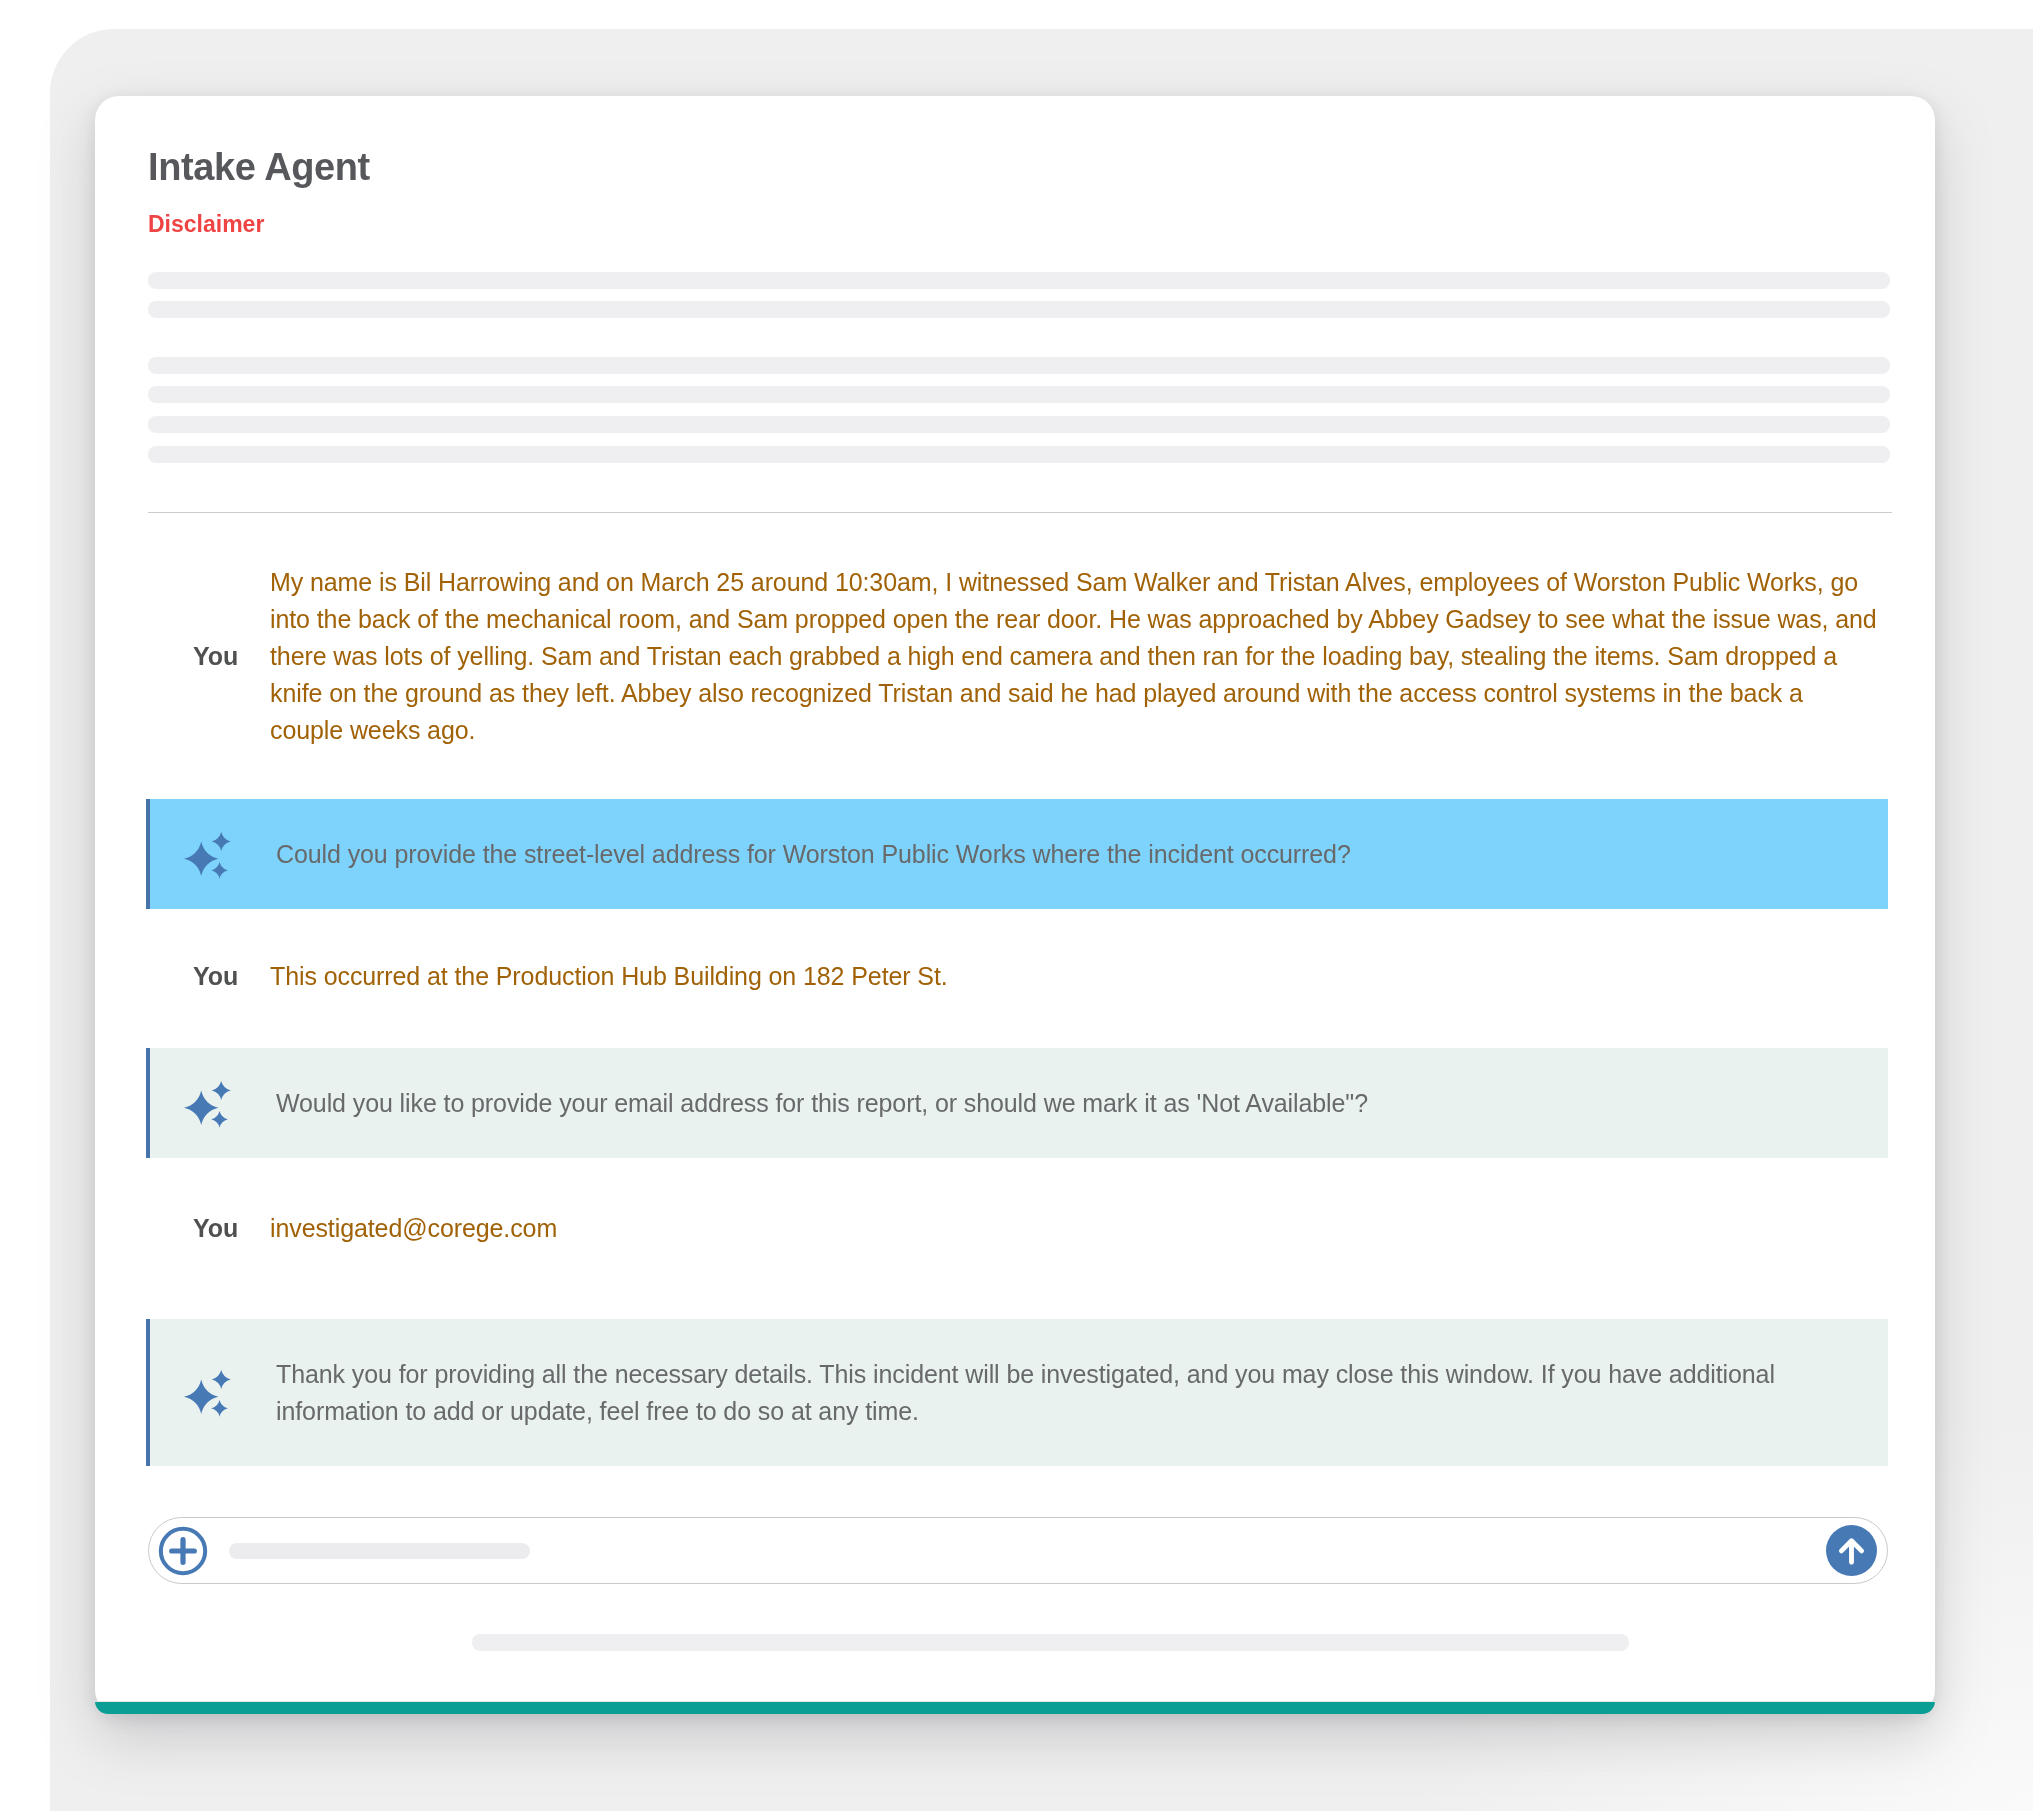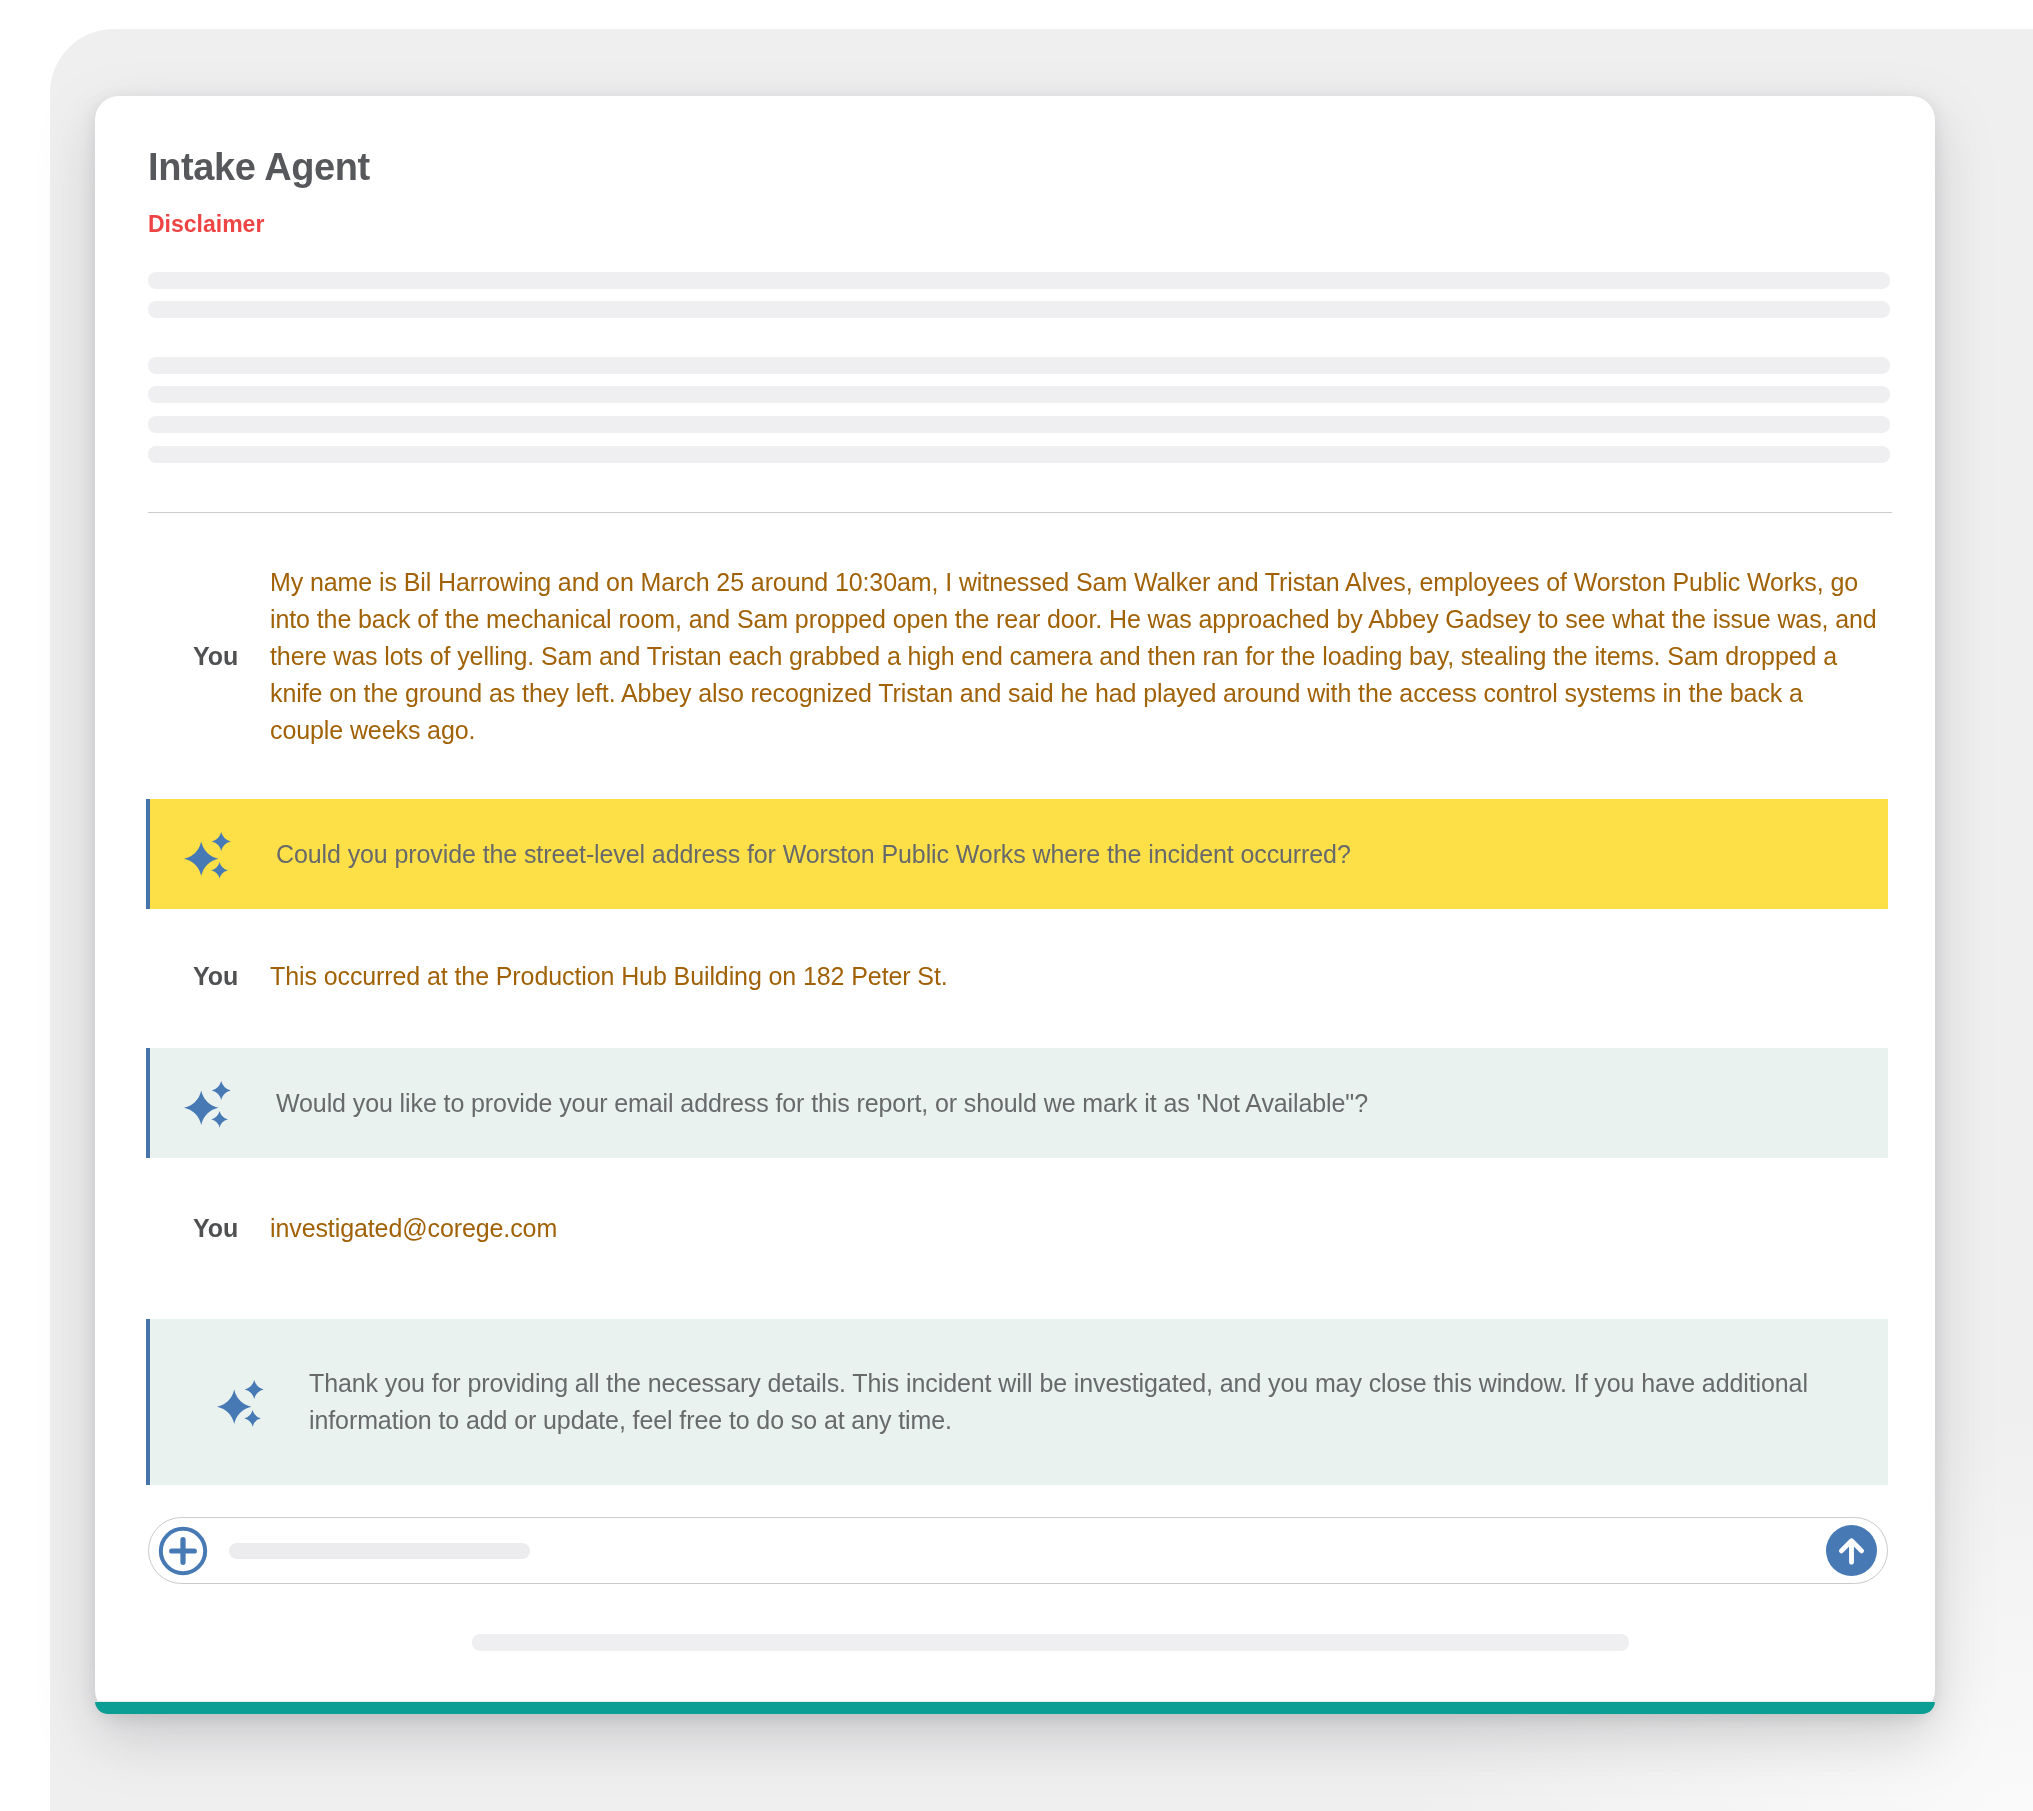--- a/index.html
+++ b/index.html
@@ -100,21 +100,21 @@
   <div class="skel" style="top:320px"></div>
   <div class="skel" style="top:350px"></div>
 
   <div class="divider"></div>
 
   <div class="user-row" style="top:468px">
     <div class="user-label">You</div>
     <div class="user-text">My name is Bil Harrowing and on March 25 around 10:30am, I witnessed Sam Walker and Tristan Alves, employees of Worston Public Works, go into the back of the mechanical room, and Sam propped open the rear door. He was approached by Abbey Gadsey to see what the issue was, and there was lots of yelling. Sam and Tristan each grabbed a high end camera and then ran for the loading bay, stealing the items. Sam dropped a knife on the ground as they left. Abbey also recognized Tristan and said he had played around with the access control systems in the back a couple weeks ago.</div>
   </div>
 
-  <div class="agent-bubble" style="top: 703px; height: 110px; background: #fde047; border-left-color: rgb(69, 115, 170);">
+  <div class="agent-bubble" style="top: 703px; height: 110px; background: #7dd3fc; border-left-color: rgb(69, 115, 170);">
     <div class="agent-icon">
       <svg width="50" height="53" viewBox="0 0 90 95" xmlns="http://www.w3.org/2000/svg">
         <path d="M31 24 Q37 49 62 55 Q37 61 31 86 Q25 61 0 55 Q25 49 31 24 Z" fill="#4779b5"></path>
         <path d="M67 7 Q70.5 20.5 84 24 Q70.5 27.5 67 41 Q63.5 27.5 50 24 Q63.5 20.5 67 7 Z" fill="#4779b5"></path>
         <path d="M64 61 Q67 73 79 76 Q67 79 64 91 Q61 79 49 76 Q61 73 64 61 Z" fill="#4779b5"></path>
       </svg>
     </div>
     <div class="agent-text">Could you provide the street-level address for Worston Public Works where the incident occurred?</div>
   </div>
 
@@ -132,21 +132,21 @@
       </svg>
     </div>
     <div class="agent-text">Would you like to provide your email address for this report, or should we mark it as 'Not Available"?</div>
   </div>
 
   <div class="user-row" style="top:1114px">
     <div class="user-label">You</div>
     <div class="user-text">investigated@corege.com</div>
   </div>
 
-  <div class="agent-bubble" style="top: 1223px; height: 166px; background: rgb(233, 242, 239); border-left-color: rgb(69, 115, 170); padding-left: 33px;">
+  <div class="agent-bubble" style="top: 1223px; height: 147px; background: rgb(233, 242, 239); border-left-color: rgb(69, 115, 170);">
     <div class="agent-icon">
       <svg width="50" height="53" viewBox="0 0 90 95" xmlns="http://www.w3.org/2000/svg">
         <path d="M31 24 Q37 49 62 55 Q37 61 31 86 Q25 61 0 55 Q25 49 31 24 Z" fill="#4779b5"></path>
         <path d="M67 7 Q70.5 20.5 84 24 Q70.5 27.5 67 41 Q63.5 27.5 50 24 Q63.5 20.5 67 7 Z" fill="#4779b5"></path>
         <path d="M64 61 Q67 73 79 76 Q67 79 64 91 Q61 79 49 76 Q61 73 64 61 Z" fill="#4779b5"></path>
       </svg>
     </div>
     <div class="agent-text">Thank you for providing all the necessary details. This incident will be investigated, and you may close this window. If you have additional information to add or update, feel free to do so at any time.</div>
   </div>
 

